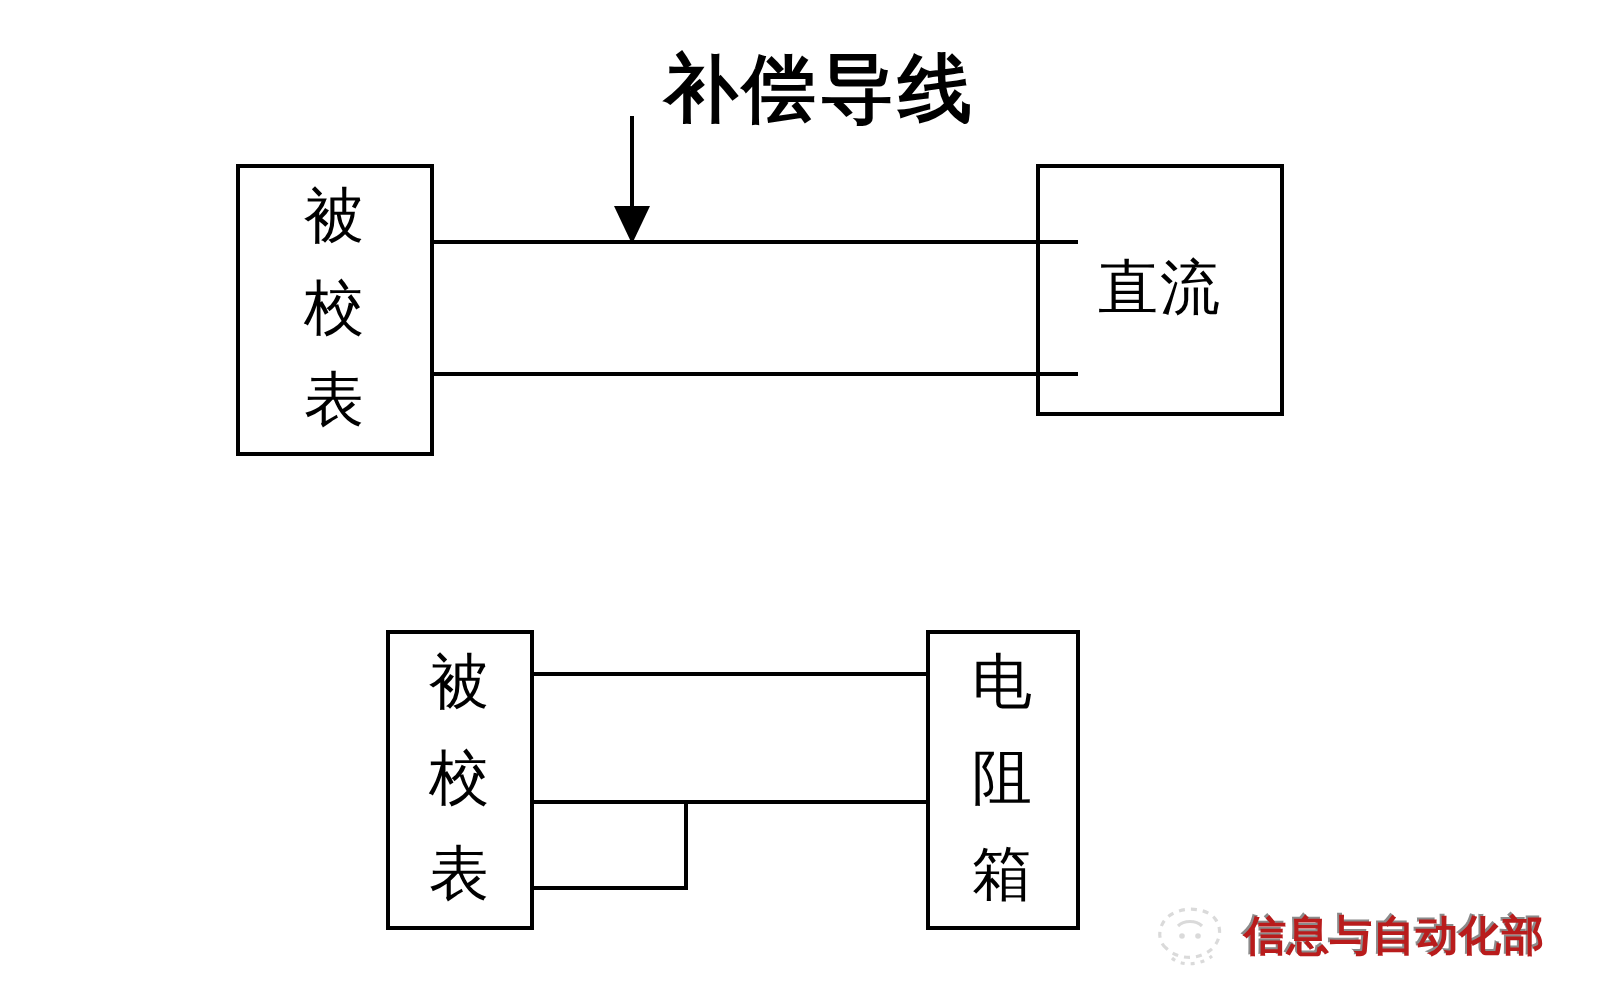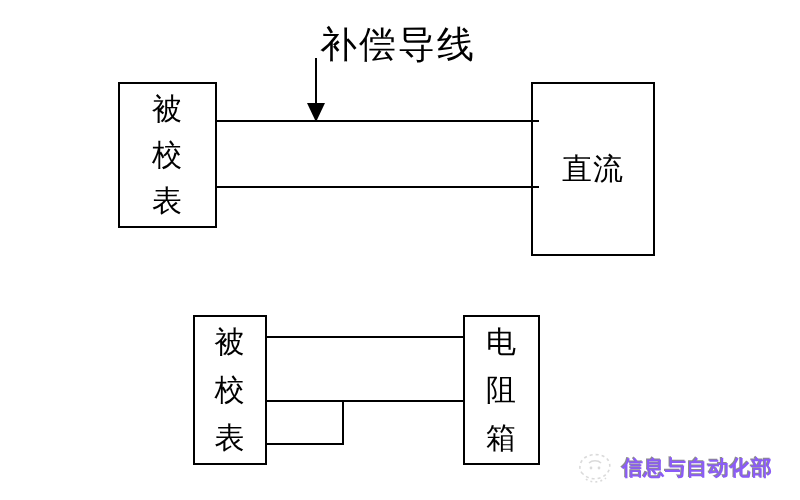--- a/index.html
+++ b/index.html
@@ -37,29 +37,29 @@
   .wire {
     position: absolute;
     background: #000000;
   }
   .wire.h { height: 2px; }
   .wire.v { width: 2px; }
 
   
   #title-label {
     position: absolute;
-    left: 320px;
+    left: 332px;
     top: 20px;
     font-size: 37px;
-    font-weight: 400;
+    font-weight: 700;
     letter-spacing: 2px;
     white-space: nowrap;
   }
   #box-top-left  { left: 118px; top: 82px;  width: 99px;  height: 146px; }
-  #box-top-right { left: 531px; top: 82px;  width: 124px; height: 174px; text-align: center; }
+  #box-top-right { left: 518px; top: 82px;  width: 124px; height: 126px; text-align: center; }
 
   #wire-top-upper { left: 217px; top: 120px; width: 322px; }
   #wire-top-lower { left: 217px; top: 186px; width: 322px; }
 
   #arrow-shaft {
     left: 315px; top: 58px; height: 50px;
   }
   #arrow-head {
     position: absolute;
     left: 307px;
@@ -92,21 +92,21 @@
   }
   #watermark-icon {
     width: 38px;
     height: 40px;
     opacity: 0.55;
   }
   #watermark-text {
     font-size: 21px;
     font-weight: 700;
     letter-spacing: 0.5px;
-    color: #8b5cf6;
+    color: #b91c1c;
     text-shadow: -1px -1px 0 #8b8b8b, 1px 1px 0 #ffffff;
     white-space: nowrap;
   }
 </style>
 </head>
 <body>
 
 <div id="canvas">
 
   <div id="title-label">补偿导线</div>

